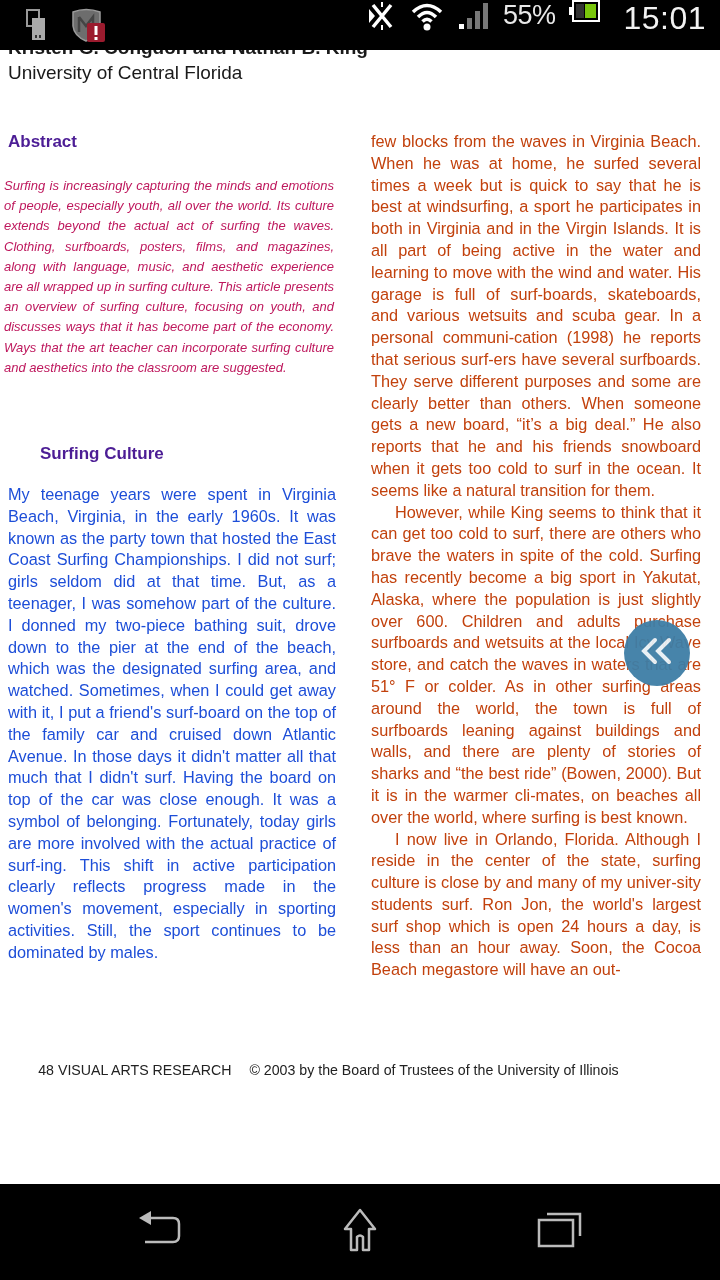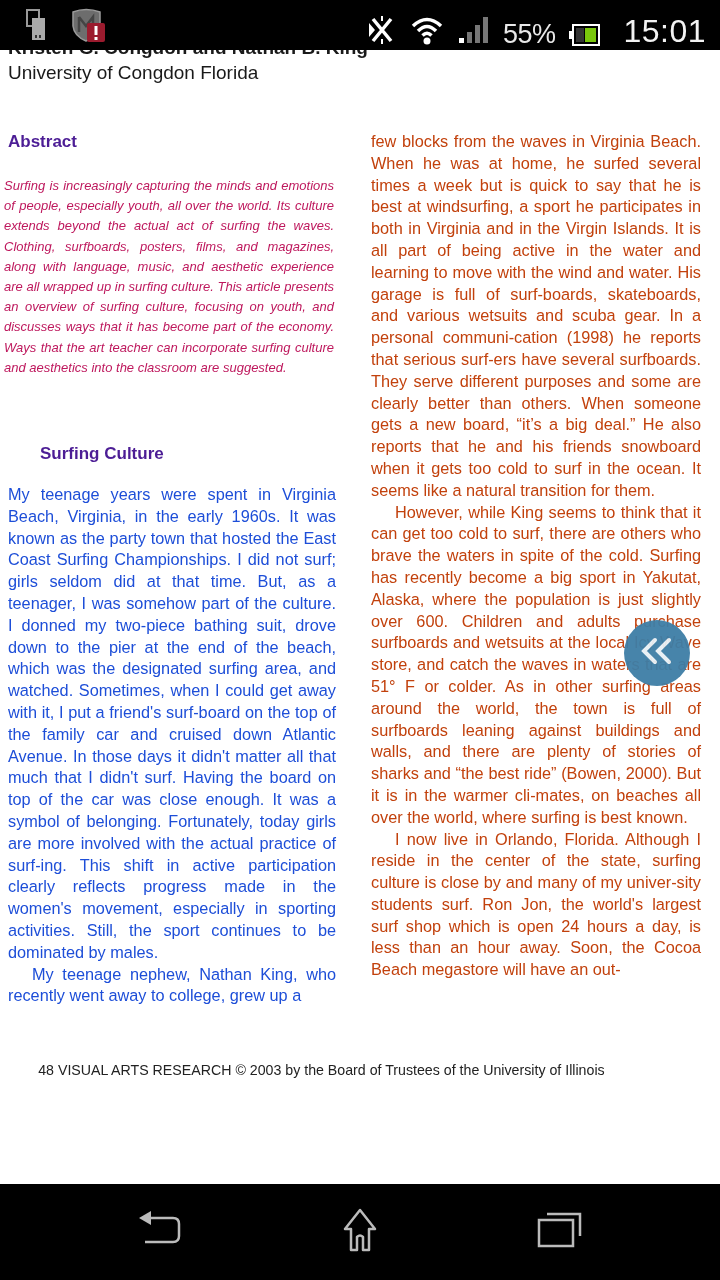--- a/index.html
+++ b/index.html
@@ -1,40 +1,40 @@
 <!DOCTYPE html>
 <html><head>
 <meta charset="utf-8">
 <style>
   html, body { margin:0; padding:0; }
   body { width:720px; height:1280px; background:#fff; position:relative; overflow:hidden; font-family:"Liberation Sans", sans-serif; color:#111; }
 
   
   .statusbar { position:absolute; left:0; top:0; width:720px; height:50px; background:#000; color:#fff; }
   .sb-left { position:absolute; left:26px; top:8px; display:flex; align-items:center; gap:22px; }
-  .sb-right { position:absolute; right:14px; top:0; height:50px; display:flex; align-items:flex-end; gap:14px; }
+  .sb-right { position:absolute; right:14px; top:0; height:50px; display:flex; align-items:flex-start; gap:14px; }
   .sb-pct { font-size:27px; color:#e8e8e8; letter-spacing:-0.5px; }
   .sb-time { font-size:32px; color:#f2f2f2; margin-left:8px; letter-spacing:0.5px; }
   .icon { display:inline-block; }
 
   
   .doc { position:absolute; left:0; top:50px; width:720px; height:1130px; background:#fff; overflow:hidden; }
   .authors { position:absolute; left:8px; top:-13px; font-size:19px; font-weight:bold; color:#1a1a1a; white-space:nowrap; }
   .affil { position:absolute; left:8px; top:12px; font-size:19px; color:#1a1a1a; white-space:nowrap; }
   .heading { position:absolute; font-size:17px; font-weight:bold; color:#4c1d95; white-space:nowrap; }
   .abstract-text { position:absolute; left:4px; top:126px; width:330px; font-size:13px; line-height:20.2px; font-style:italic; text-align:justify; color:#be185d; }
   .body-left { position:absolute; left:8px; top:434px; width:328px; font-size:16.3px; line-height:21.8px; text-align:justify; color:#1d4ed8; }
   .body-right { position:absolute; left:371px; top:81px; width:330px; font-size:16.3px; line-height:21.8px; text-align:justify; color:#c2410c; }
   p { margin:0; }
   .indent { text-indent:24px; }
 
   .footer { position:absolute; left:8px; top:1012px; font-size:14.2px; color:#222; white-space:nowrap; }
   .footer span { display:inline-block; }
   .pg { width:46px;text-align:right; }
-  .journal { }
+  .journal { margin-right:14px; }
 
   
   .fab { position:absolute; left:624px; top:620px; width:66px; height:66px; border-radius:50%; background:#3e7ea6; opacity:0.95; display:flex; align-items:center; justify-content:center; cursor:pointer; }
 
   
   .navbar { position:absolute; left:0; top:1184px; width:720px; height:96px; background:#000; }
   .nav-btn { position:absolute; top:20px; width:80px; height:56px; display:flex; align-items:center; justify-content:center; cursor:pointer; }
 </style>
 </head>
 <body>
@@ -91,30 +91,29 @@
         <rect x="7" y="4" width="8" height="14" fill="#333"></rect>
         <rect id="battery-fill" x="16" y="4" width="11" height="14" fill="#7ac70c"></rect>
       </svg>
     </span>
     <span class="sb-time">15:01</span>
   </div>
 </div>
 
 <div class="doc">
   <div class="authors">Kristen G. Congdon and Nathan B. King</div>
-  <div class="affil">University of Congdon Florida</div>
+  <div class="affil">University of Central Florida</div>
 
   <div class="heading" style="left:8px; top:82px;">Abstract</div>
   <div class="abstract-text">Surfing is increasingly capturing the minds and emotions of people, especially youth, all over the world. Its culture extends beyond the actual act of surfing the waves. Clothing, surfboards, posters, films, and magazines, along with language, music, and aesthetic experience are all wrapped up in surfing culture. This article presents an overview of surfing culture, focusing on youth, and discusses ways that it has become part of the economy. Ways that the art teacher can incorporate surfing culture and aesthetics into the classroom are suggested.</div>
 
   <div class="heading" style="left:8px; top:394px;margin-left:32px;">Surfing Culture</div>
 
   <div class="body-left">
     <p>My teenage years were spent in Virginia Beach, Virginia, in the early 1960s. It was known as the party town that hosted the East Coast Surfing Championships. I did not surf; girls seldom did at that time. But, as a teenager, I was somehow part of the culture. I donned my two-piece bathing suit, drove down to the pier at the end of the beach, which was the designated surfing area, and watched. Sometimes, when I could get away with it, I put a friend's surf-board on the top of the family car and cruised down Atlantic Avenue. In those days it didn't matter all that much that I didn't surf. Having the board on top of the car was close enough. It was a symbol of belonging. Fortunately, today girls are more involved with the actual practice of surf-ing. This shift in active participation clearly reflects progress made in the women's movement, especially in sporting activities. Still, the sport continues to be dominated by males.</p>
-    <p class="indent">My teenage nephew, Nathan King, who recently went away to college, grew up a</p>
   </div>
 
   <div class="body-right">
     <p>few blocks from the waves in Virginia Beach. When he was at home, he surfed several times a week but is quick to say that he is best at windsurfing, a sport he participates in both in Virginia and in the Virgin Islands. It is all part of being active in the water and learning to move with the wind and water. His garage is full of surf-boards, skateboards, and various wetsuits and scuba gear. In a personal communi-cation (1998) he reports that serious surf-ers have several surfboards. They serve different purposes and some are clearly better than others. When someone gets a new board, “it’s a big deal.” He also reports that he and his friends snowboard when it gets too cold to surf in the ocean. It seems like a natural transition for them.</p>
     <p class="indent">However, while King seems to think that it can get too cold to surf, there are others who brave the waters in spite of the cold. Surfing has recently become a big sport in Yakutat, Alaska, where the population is just slightly over 600. Children and adults purchase surfboards and wetsuits at the local Icy Wave store, and catch the waves in waters that are 51° F or colder. As in other surfing areas around the world, the town is full of surfboards leaning against buildings and walls, and there are plenty of stories of sharks and “the best ride” (Bowen, 2000). But it is in the warmer cli-mates, on beaches all over the world, where surfing is best known.</p>
     <p class="indent">I now live in Orlando, Florida. Although I reside in the center of the state, surfing culture is close by and many of my univer-sity students surf. Ron Jon, the world's largest surf shop which is open 24 hours a day, is less than an hour away. Soon, the Cocoa Beach megastore will have an out-</p>
   </div>
 
   <div class="footer">
     <span class="pg">48</span>

